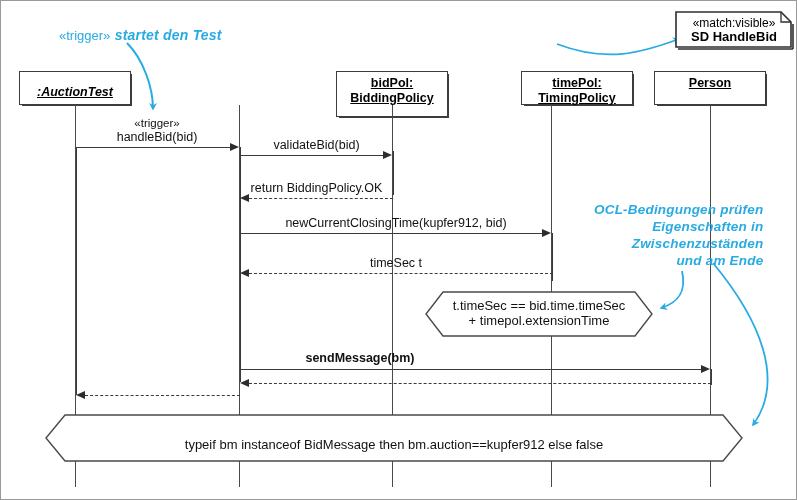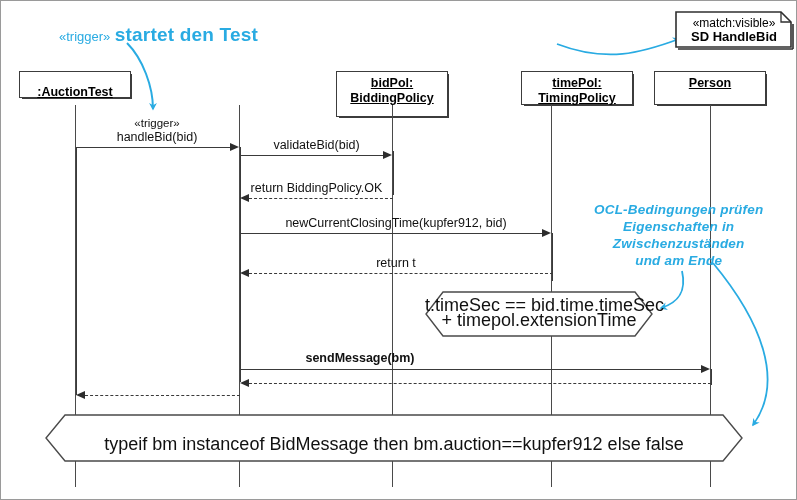--- a/index.html
+++ b/index.html
@@ -79,21 +79,21 @@
   .msglabel.two{line-height:14px;}
   .guill{font-size:11.5px;}
 
   
   .hexwrap{position:absolute;}
   .hexwrap svg{display:block;}
   .hextext{
     position:absolute;
     left:0;right:0;
     text-align:center;
-    font-size:18px;
+    font-size:13px;
     color:#111;
     line-height:15px;
     white-space:nowrap;
   }
 
   
   .note{position:absolute;}
   .note svg{display:block;}
   .notetext{
     position:absolute;
@@ -111,29 +111,30 @@
     color:#29abe2;
     white-space:nowrap;
     line-height:17px;
   }
   .annot .kw{
     font-size:13px;
     font-style:normal;
     font-weight:normal;
   }
   .annot .em{
-    font-size:19px;
+    font-size:14px;
+    font-style:italic;
     font-weight:bold;
     letter-spacing:.2px;
   }
   .annot.block{
     font-size:13.5px;
     font-style:italic;
     font-weight:bold;
-    text-align:center;
+    text-align:right;
     letter-spacing:.2px;
   }
   .annot.block span{display:block;}
   .bluesvg{position:absolute;left:0;top:0;pointer-events:none;}
 </style>
 </head>
 <body>
 
 <div id="frame">
 
@@ -164,21 +165,21 @@
       <path d="M3,3 H108 L118,13 V38 H3 Z" fill="#ffffff" stroke="#2f2f2f" stroke-width="1.6"></path>
       <path d="M108,3 V13 H118" fill="none" stroke="#2f2f2f" stroke-width="1.3"></path>
       <path d="M5,40 H120 M120,15 V40" fill="none" stroke="#2f2f2f" stroke-width="1.6"></path>
     </svg>
     <div class="notetext" style="top:7px;">
       <span class="l1">«match:visible»</span>
       <span class="l2">SD HandleBid</span>
     </div>
   </div>
 
-  <div class="head" style="left:18px;top:70px;width:112px;height:27px;">
+  <div class="head" style="left:18px;top:70px;width:112px;height:34px;font-style:italic;">
     <b class="ln" style="line-height:32px;"><span>:AuctionTest</span></b>
   </div>
 
 
   <div class="head" style="left:335px;top:70px;width:112px;height:46px;">
     <b class="ln"><span>bidPol:</span></b>
     <b class="ln"><span>BiddingPolicy</span></b>
   </div>
 
   <div class="head" style="left:494px;top:70px;width:112px;height:34px;margin-left:26px;">
@@ -221,21 +222,21 @@
   <div class="msgline dashed" style="left:248px;top:197px;width:144px;"></div>
   <div class="arrowL" style="left:239px;top:192.5px;"></div>
 
   <div class="msglabel" style="left:239px;top:215px;width:312px;">
     <span>newCurrentClosingTime(kupfer912, bid)</span>
   </div>
   <div class="msgline" style="left:240px;top:232px;width:302px;"></div>
   <div class="arrowR" style="left:541px;top:227.5px;"></div>
 
   <div class="msglabel" style="left:239px;top:255px;width:312px;">
-    <span>return t</span>
+    <span>timeSec t</span>
   </div>
   <div class="msgline dashed" style="left:248px;top:272px;width:304px;"></div>
   <div class="arrowL" style="left:239px;top:267.5px;"></div>
 
   <div class="hexwrap" style="left:424px;top:290px;width:228px;height:46px;">
     <svg width="228" height="46" viewBox="0 0 228 46">
       <path d="M18,1 H210 L227,23 L210,45 H18 L1,23 Z" fill="#ffffff" stroke="#4a4a4a" stroke-width="1.4"></path>
     </svg>
     <div class="hextext" style="top:7px;">
       <span>t.timeSec == bid.time.timeSec</span><br>

